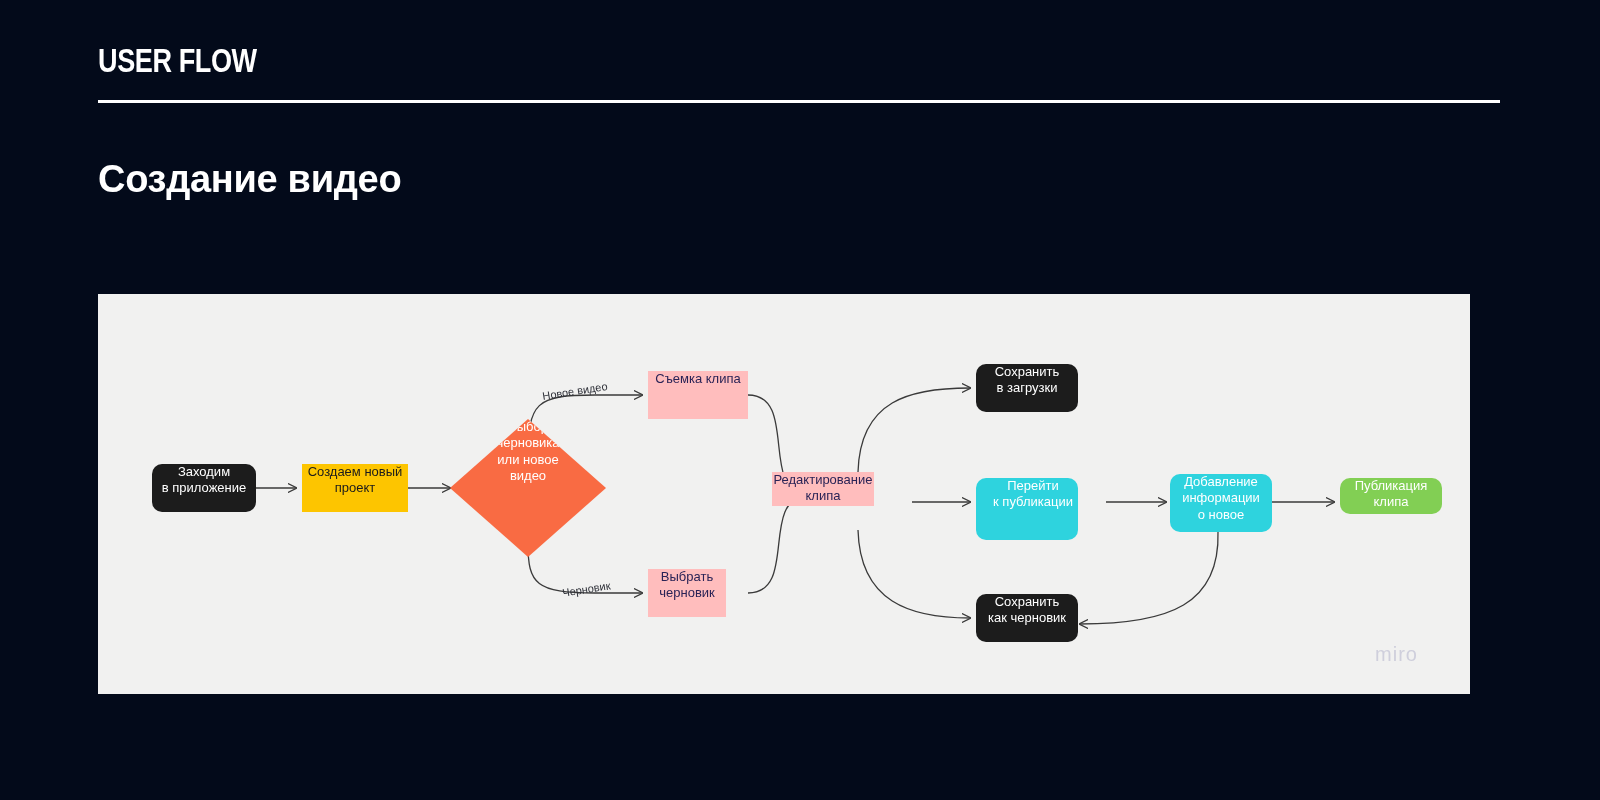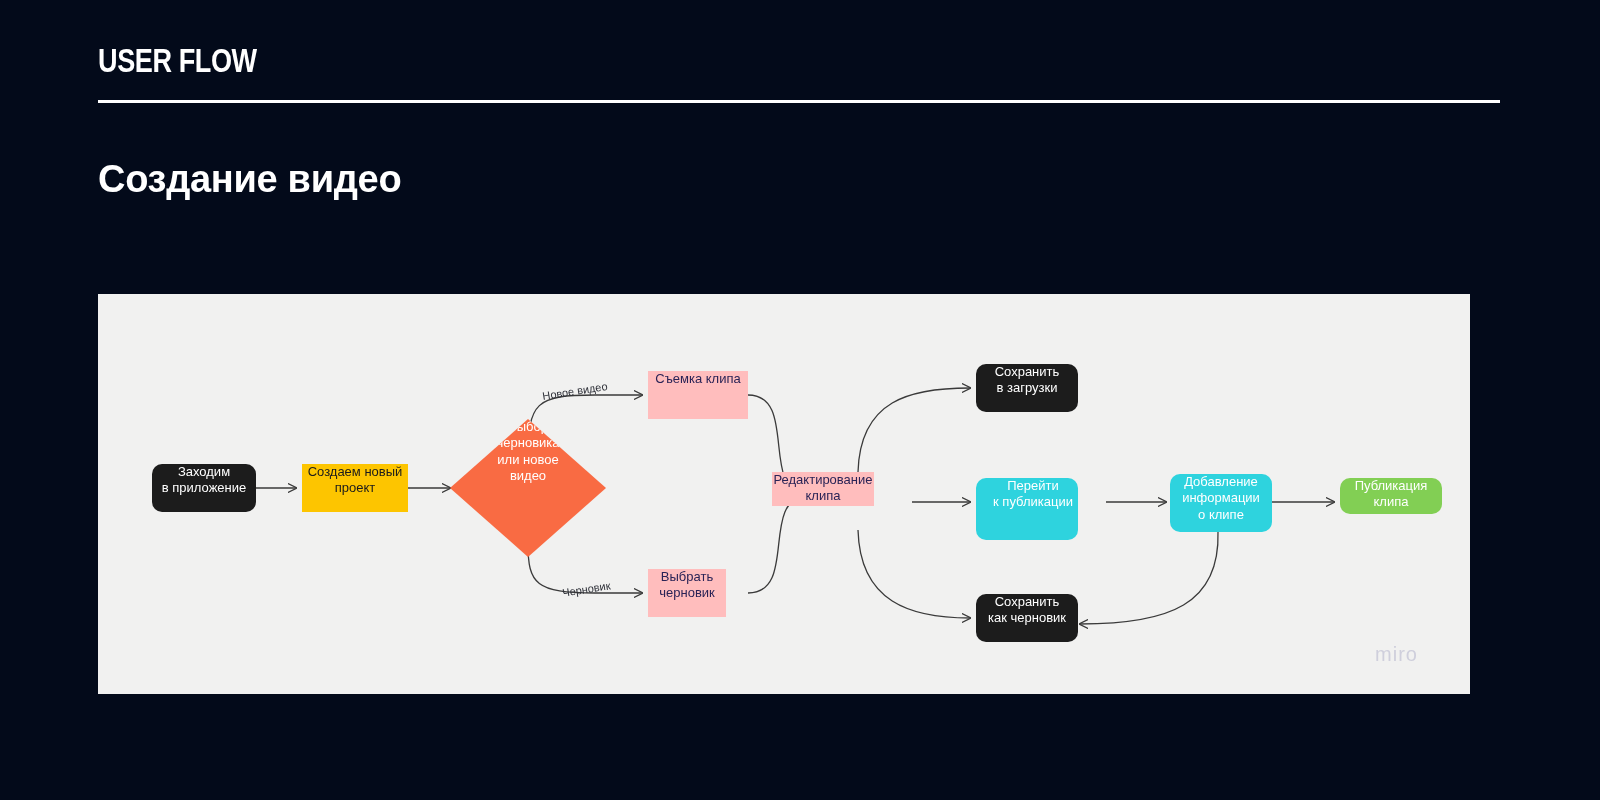--- a/index.html
+++ b/index.html
@@ -194,21 +194,21 @@
     </div>
 
     <div class="node cyan" style="left:878px; top:184px; width:102px; height:62px;padding-left:12px;">
       <span>Перейти
 к публикации</span>
     </div>
 
     <div class="node cyan" style="left:1072px; top:180px; width:102px; height:58px;">
       <span>Добавление
 информации
-о клипе</span>
+о новое</span>
     </div>
 
     <div class="node green" style="left:1242px; top:184px; width:102px; height:36px;">
       <span>Публикация
 клипа</span>
     </div>
 
     <div class="node dark" style="left:878px; top:300px; width:102px; height:48px;">
       <span>Сохранить
 как черновик</span>

